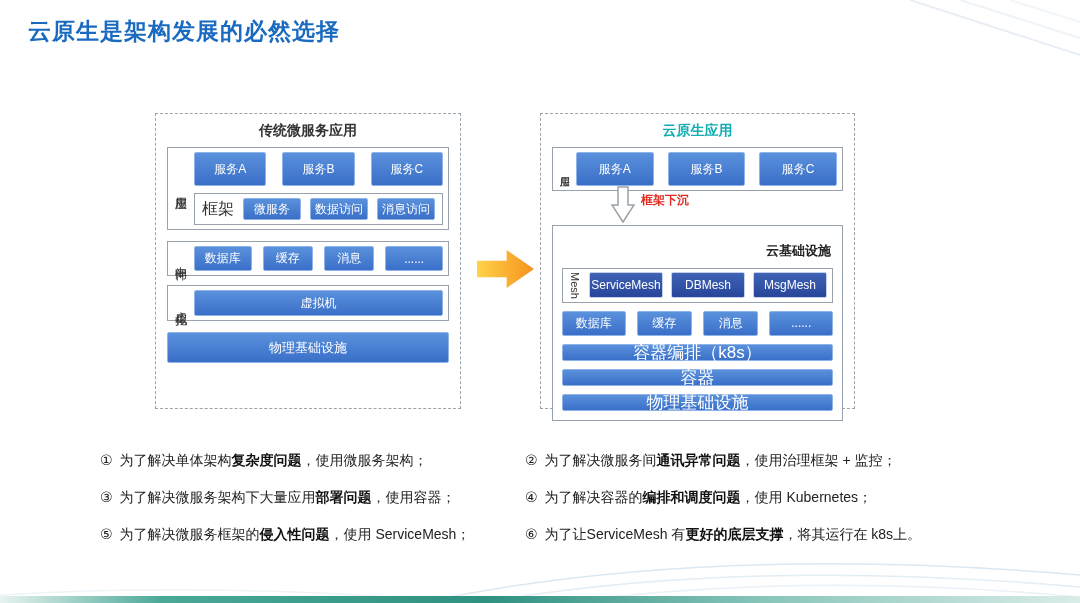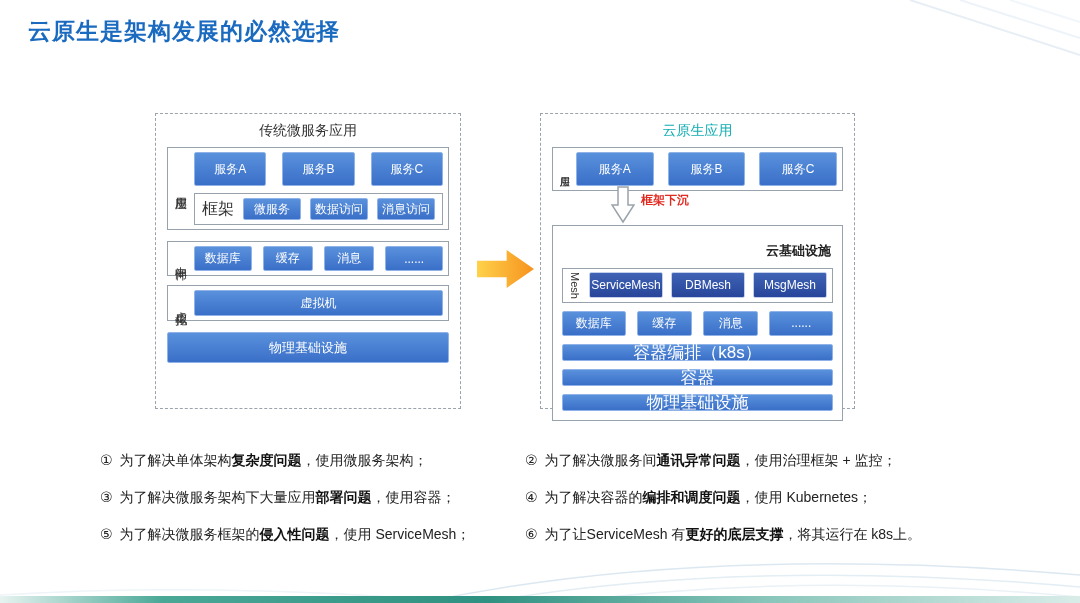--- a/index.html
+++ b/index.html
@@ -26,21 +26,21 @@
   
   .panel {
     position:absolute; top:113px; height:296px;
     border:1.5px dashed #9aa3ab; box-sizing:border-box;
     padding:8px 11px;
     display:flex; flex-direction:column;
   }
   .panel-left  { left:155px; width:306px; }
   .panel-right { left:540px; width:315px; }
   .panel-title {
-    text-align:center; font-size:14px; font-weight:normal; color:#333;
+    text-align:center; font-size:14px; font-weight:bold; color:#333;
     margin:0 0 7px 0; flex:0 0 auto;
   }
   .panel-right .panel-title { color:var(--teal,#0fadb2); }
 
   .layer-box {
     border:1px solid #98a2ac; box-sizing:border-box;
     display:flex; align-items:stretch; padding:4px 5px; gap:5px;
     background:#fff;
   }
   .v-label {

